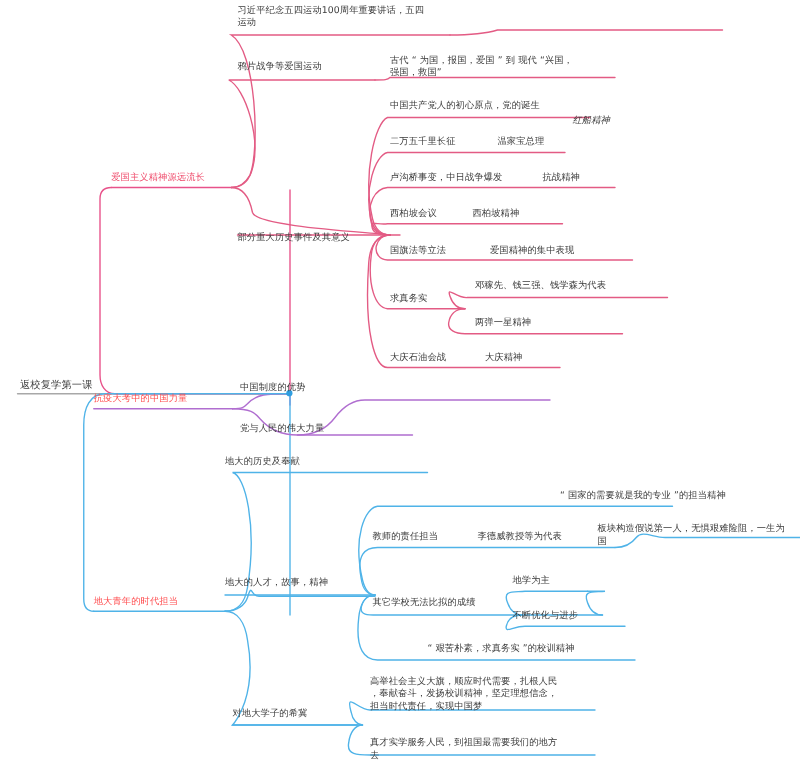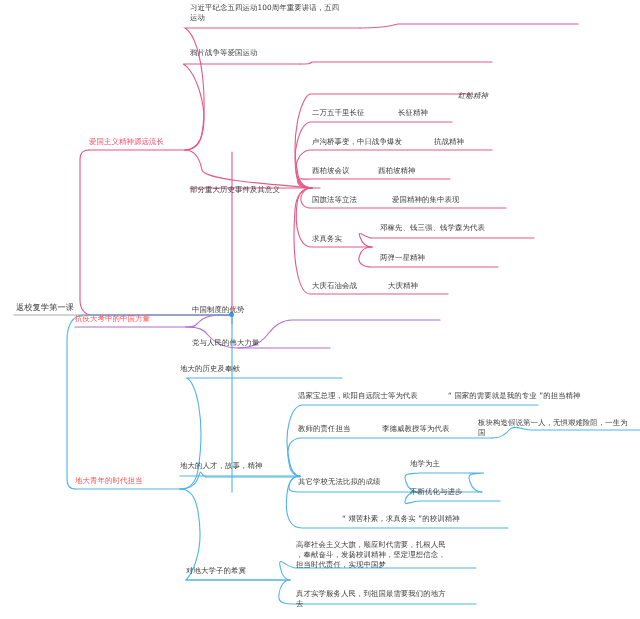--- a/index.html
+++ b/index.html
@@ -86,43 +86,45 @@
 
   <div class="node root" style="left:16px;top:302px;width:86px;">返校复学第一课</div>
 
   <div class="node l1 pink" style="left:89px;top:137px;width:112px;">爱国主义精神源远流长</div>
   <div class="node l1" style="left:75px;top:314px;width:112px;">抗疫大考中的中国力量</div>
   <div class="node l1" style="left:75px;top:476px;width:106px;">地大青年的时代担当</div>
 
   <div class="node" style="left:190px;top:3px;width:185px;">习近平纪念五四运动100周年重要讲话，五四
 运动</div>
   <div class="node" style="left:190px;top:48px;width:115px;">鸦片战争等爱国运动</div>
+  <div class="node" style="left:312px;top:43px;width:185px;">古代 “ 为国，报国，爱国 ” 到 现代 “兴国，
+强国，救国”</div>
   <div class="node" style="left:190px;top:173px;width:135px;margin-top:12px;">部分重大历史事件及其意义</div>
 
+  <div class="node" style="left:312px;top:79px;width:165px;">中国共产党人的初心原点，党的诞生</div>
   <div class="node" style="left:458px;top:91px;width:64px;font-style:italic;">红船精神</div>
   <div class="node" style="left:312px;top:108px;width:95px;">二万五千里长征</div>
-  <div class="node" style="left:398px;top:108px;width:64px;">长征精神</div>
+  <div class="node" style="left:398px;top:108px;width:64px;">温家宝总理</div>
   <div class="node" style="left:312px;top:137px;width:135px;">卢沟桥事变，中日战争爆发</div>
   <div class="node" style="left:434px;top:137px;width:64px;">抗战精神</div>
   <div class="node" style="left:312px;top:166px;width:72px;">西柏坡会议</div>
   <div class="node" style="left:378px;top:166px;width:74px;">西柏坡精神</div>
   <div class="node" style="left:312px;top:195px;width:84px;">国旗法等立法</div>
   <div class="node" style="left:392px;top:195px;width:115px;">爱国精神的集中表现</div>
   <div class="node" style="left:312px;top:234px;width:64px;">求真务实</div>
   <div class="node" style="left:380px;top:223px;width:160px;">邓稼先、钱三强、钱学森为代表</div>
   <div class="node" style="left:380px;top:253px;width:95px;">两弹一星精神</div>
   <div class="node" style="left:312px;top:281px;width:84px;">大庆石油会战</div>
   <div class="node" style="left:388px;top:281px;width:64px;">大庆精神</div>
 
   <div class="node" style="left:192px;top:305px;width:95px;">中国制度的优势</div>
   <div class="node" style="left:192px;top:338px;width:115px;">党与人民的伟大力量</div>
 
   <div class="node" style="left:180px;top:364px;width:105px;">地大的历史及奉献</div>
   <div class="node" style="left:180px;top:461px;width:125px;">地大的人才，故事，精神</div>
-  <div class="node" style="left:298px;top:391px;width:175px;">温家宝总理，欧阳自远院士等为代表</div>
   <div class="node" style="left:448px;top:391px;width:195px;">“ 国家的需要就是我的专业 ”的担当精神</div>
   <div class="node" style="left:298px;top:424px;width:95px;">教师的责任担当</div>
   <div class="node" style="left:382px;top:424px;width:115px;">李德威教授等为代表</div>
   <div class="node" style="left:478px;top:418px;width:165px;">板块构造假说第一人，无惧艰难险阻，一生为
 国</div>
   <div class="node" style="left:298px;top:477px;width:125px;">其它学校无法比拟的成绩</div>
   <div class="node" style="left:410px;top:459px;width:64px;">地学为主</div>
   <div class="node" style="left:410px;top:487px;width:95px;">不断优化与进步</div>
   <div class="node" style="left:298px;top:514px;width:175px;margin-left:44px;">“ 艰苦朴素，求真务实 ”的校训精神</div>
   <div class="node" style="left:186px;top:566px;width:105px;">对地大学子的希冀</div>

